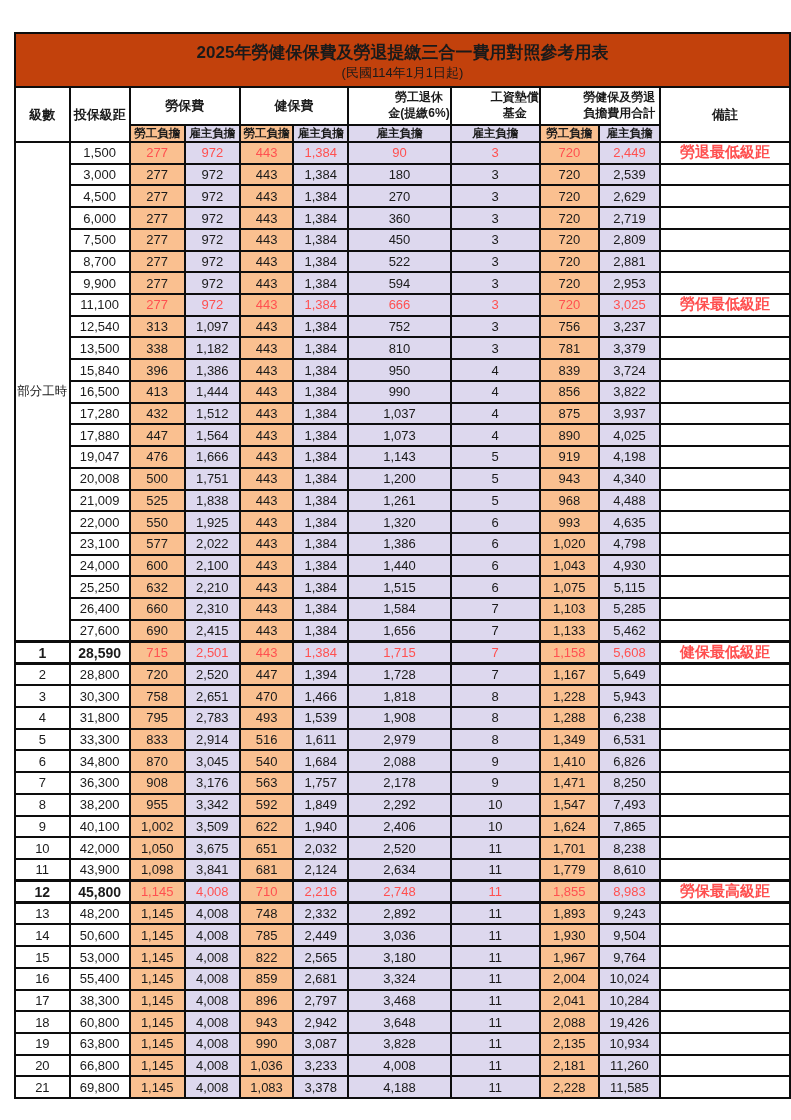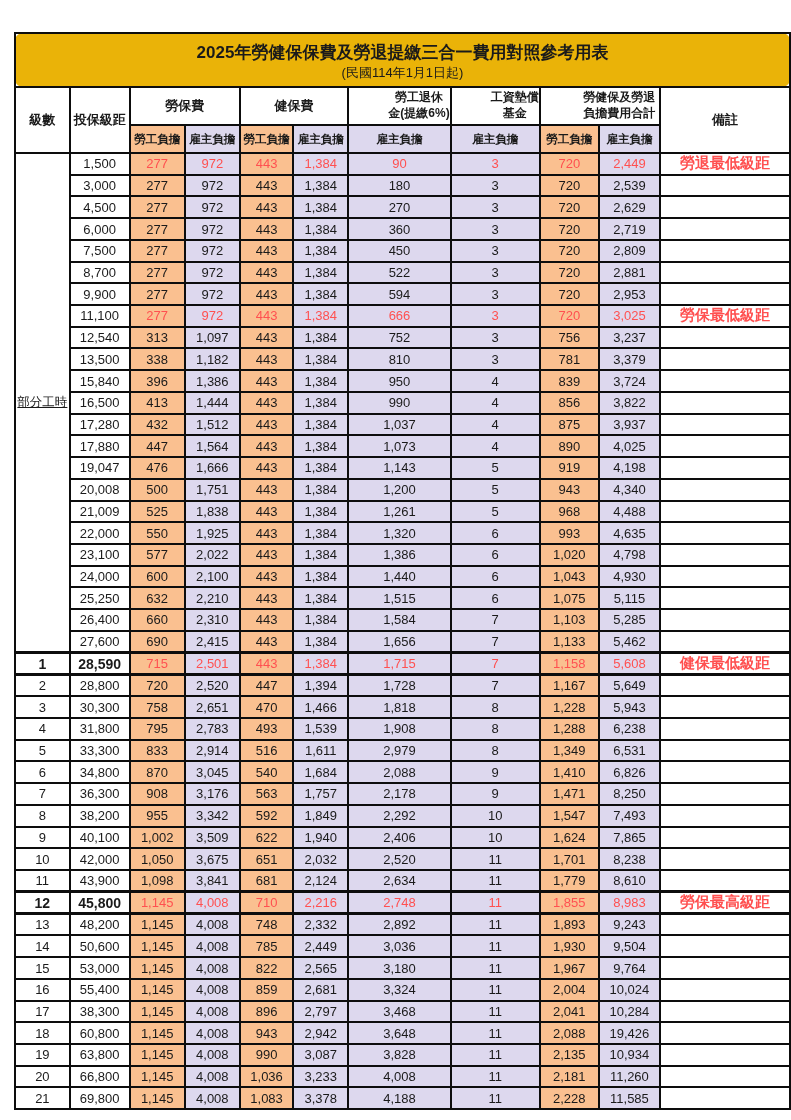--- a/index.html
+++ b/index.html
@@ -1,40 +1,40 @@
 <!DOCTYPE html>
 <html><head>
 <meta charset="utf-8">
 <style>
   html,body{margin:0;padding:0;background:#fff;}
   body{width:791px;height:1120px;position:relative;font-family:"Liberation Sans","DejaVu Sans",sans-serif;color:#1a1a1a;}
   .sheet{position:absolute;left:14px;top:32px;}
   table{border-collapse:collapse;table-layout:fixed;}
   th,td{border:2px solid #0d0d0d;text-align:center;vertical-align:middle;padding:0;overflow:hidden;white-space:nowrap;}
   
-  .title-cell{height:52px;background:#eab308;border-radius:8px;}
+  .title-cell{height:52px;background:#c2410c;}
   .title-main{font-size:17px;font-weight:700;line-height:1.5;}
   .title-sub{font-size:13px;font-weight:400;line-height:1.1;}
   
   thead tr.h1{height:19px;}
   thead tr.h2{height:19px;}
-  thead tr.h3{height:28px;}
+  thead tr.h3{height:17px;}
   th{font-weight:700;background:#fff;}
   .h-big{font-size:13px;}
   .h-two{font-size:12px;line-height:1.3;}
   .h-two span{display:block;padding-left:39px;}
   .h-sub{font-size:11.5px;font-weight:700;}
   
   .c-self{background:#FAC090;}
   .c-emp{background:#DDD8EE;}
   
   tbody tr{height:21.72px;}
   tbody td{font-size:13px;}
   .level-cell,.bracket-cell{background:#fff;font-size:13px;}
-  .part-time-cell{font-size:12.5px;background:#fff;text-decoration:underline;}
+  .part-time-cell{font-size:12.5px;background:#fff;}
   .remark-cell{font-size:15px;font-weight:700;color:#FF5050;background:#fff;padding:0 19px;}
   .hl td.val{color:#FF5050;}
   .bold-row .level-cell,.bold-row .bracket-cell{font-weight:700;font-size:14px;}
   tr.thick td{border-top-width:3px;border-bottom-width:3px;}
 </style>
 </head>
 <body>
 
 <div class="sheet">
   <table>

